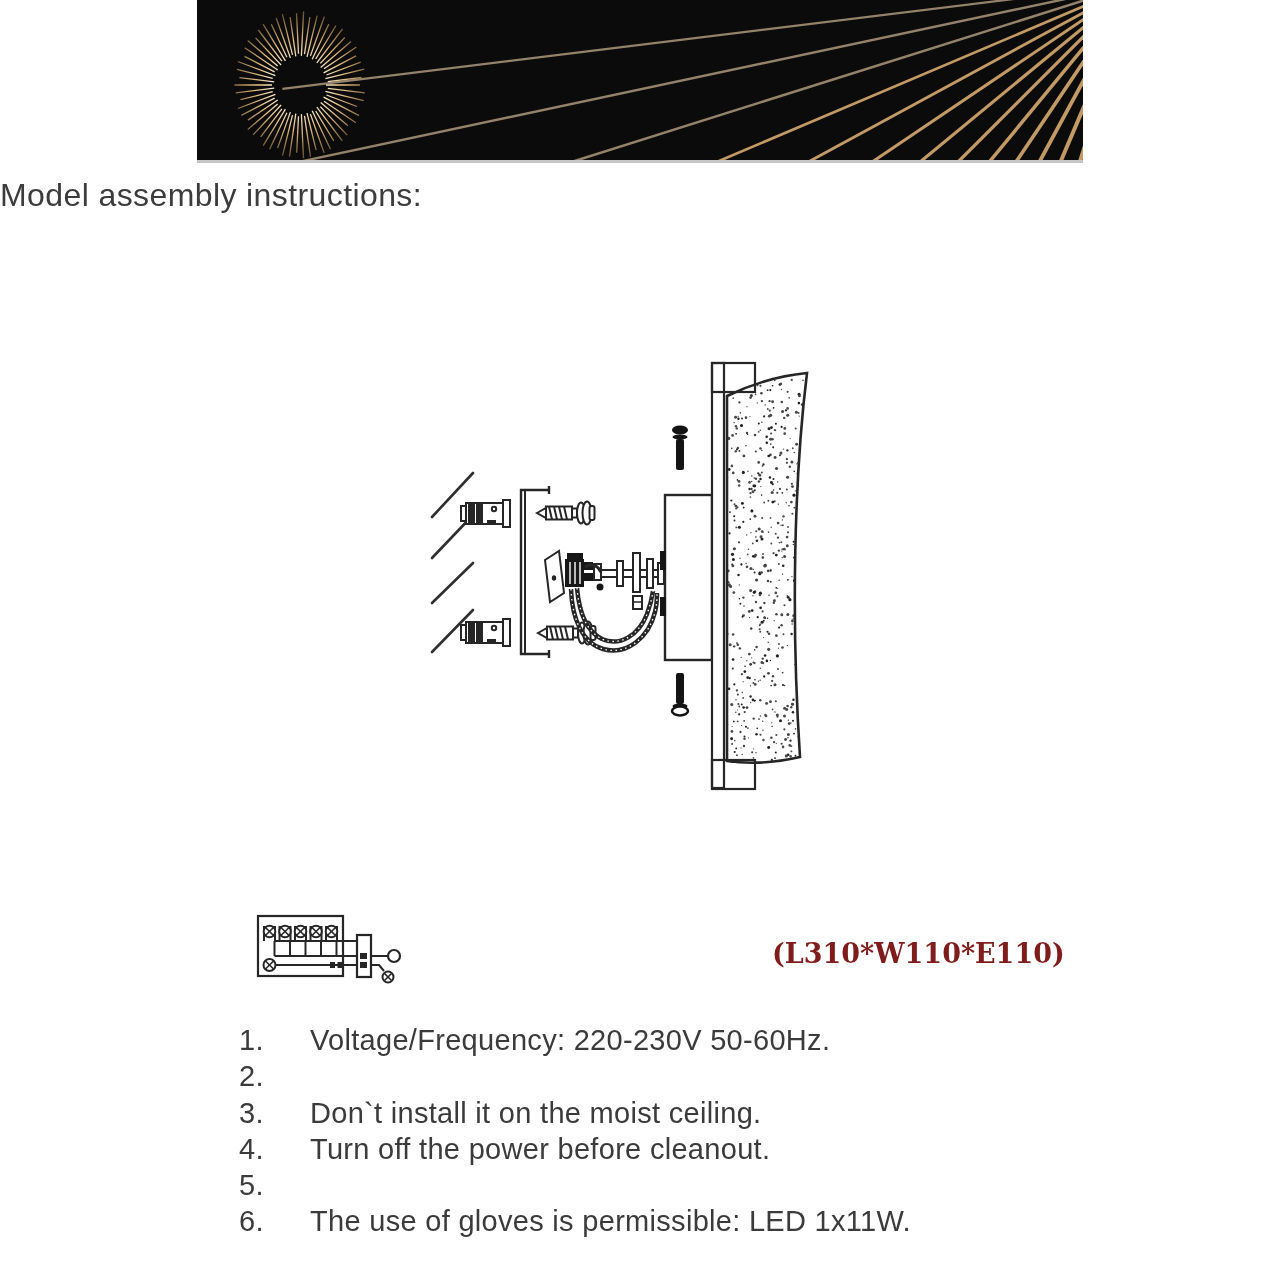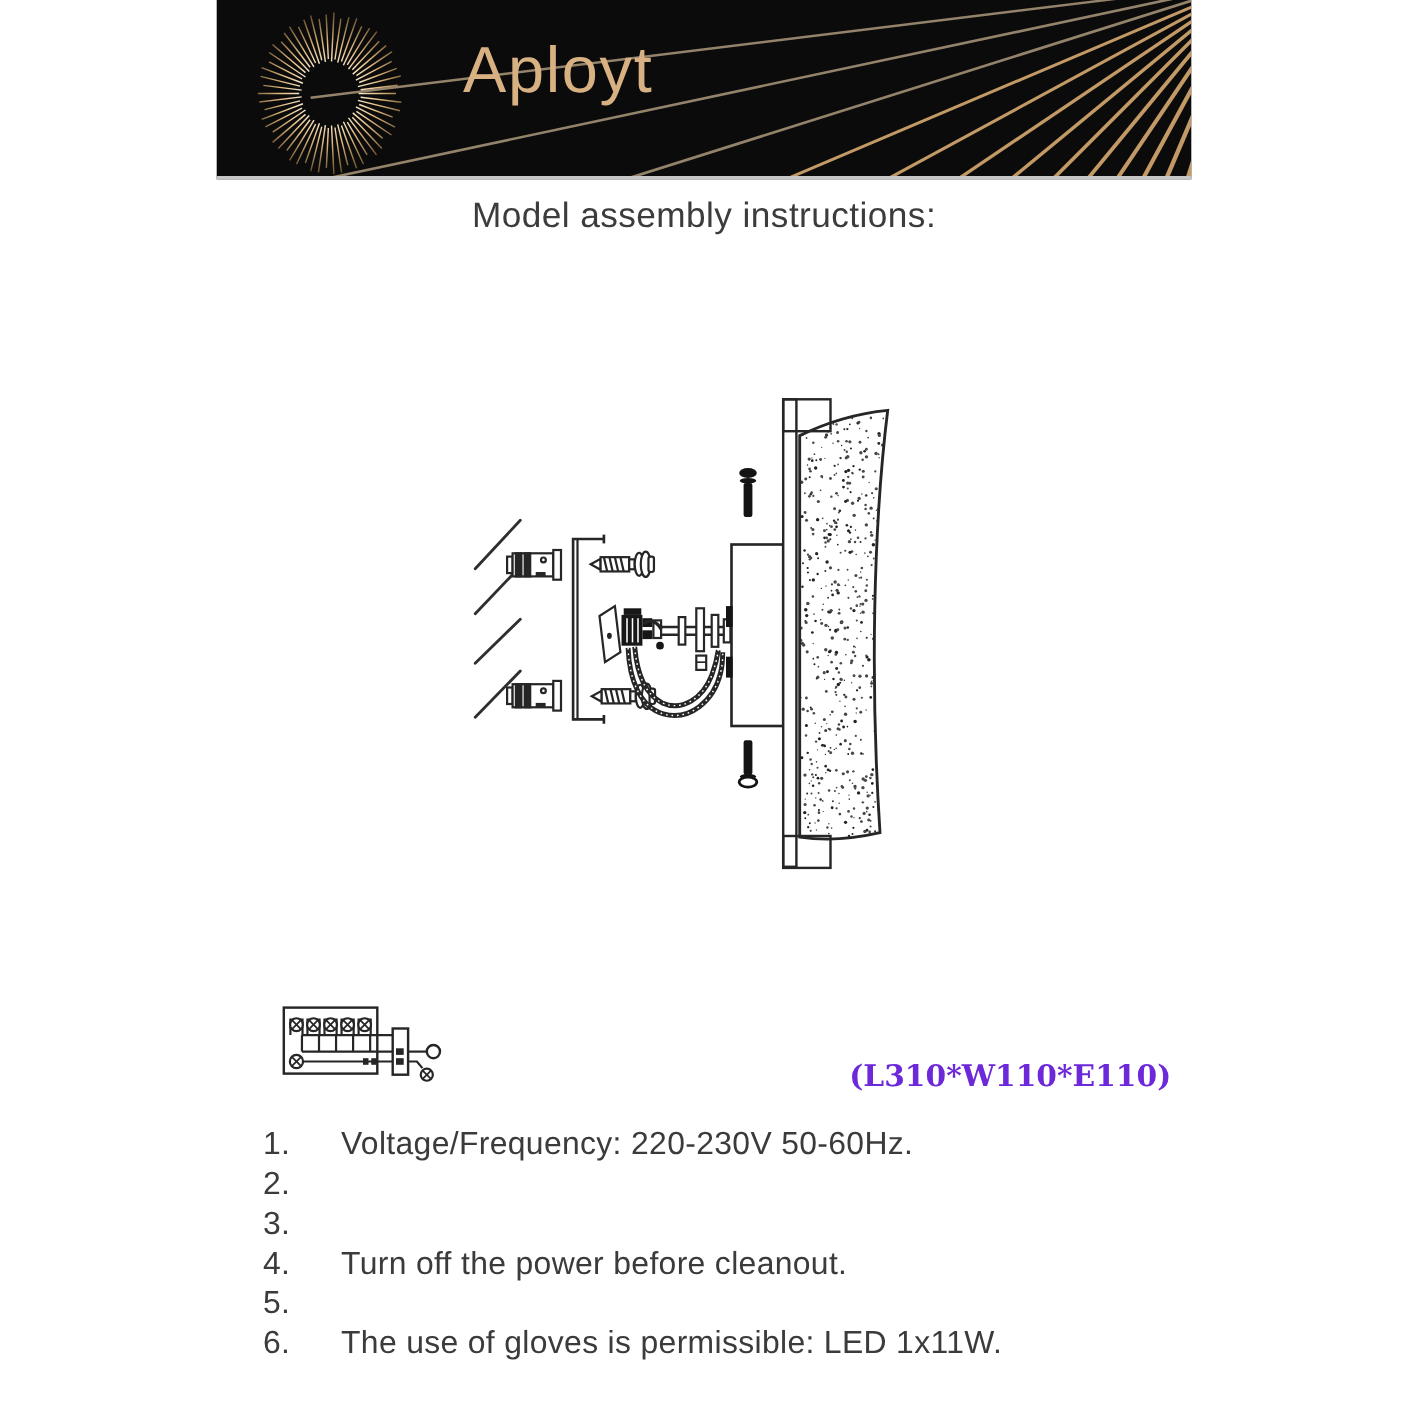--- a/index.html
+++ b/index.html
@@ -7,29 +7,29 @@
        font-family:"Liberation Sans", sans-serif;}
 
   
   .banner{position:absolute;left:197px;top:0;width:886px;height:160px;
           background:#0b0b0b;overflow:hidden;border-bottom:3px solid #c6c6c6;}
   .banner svg{position:absolute;left:0;top:0;width:886px;height:160px;}
   .brand{position:absolute;left:224px;top:30px;font-size:59px;font-weight:400;
          letter-spacing:1.5px;color:#d8b183;}
 
   
-  .title-block{position:absolute;left:0;top:176px;width:1280px;text-align:center;
+  .title-block{position:absolute;left:0;top:176px;width:1280px;
                font-size:32px;line-height:39px;color:#3c3c3c;letter-spacing:.4px;}
 
   
   .diagram{position:absolute;left:0;top:0;width:1280px;height:1280px;pointer-events:none;}
 
   
-  .dims{position:absolute;left:772px;top:963px;width:276px;text-align:center;
-        font-family:"DejaVu Serif", serif;font-weight:700;font-size:27px;color:#6d28d9;}
+  .dims{position:absolute;left:772px;top:938px;width:276px;text-align:center;
+        font-family:"DejaVu Serif", serif;font-weight:700;font-size:27px;color:#7f1d1d;}
 
   
   .instructions{position:absolute;left:239px;top:1022px;width:830px;margin:0;padding:0;
                 list-style:none;font-size:29px;line-height:36.3px;color:#3b3b3b;
                 letter-spacing:.3px;}
   .ins-row{display:flex;}
   .ins-row .num{width:71px;flex:0 0 71px;}
 </style>
 </head>
 <body>
@@ -115,21 +115,20 @@
           <line x1="939" y1="-16" x2="226.0" y2="464.9" stroke="#cda26a" stroke-width="3.00" stroke-opacity="0.95"></line>
           <line x1="939" y1="-16" x2="275.4" y2="531.0" stroke="#cda26a" stroke-width="3.16" stroke-opacity="0.95"></line>
           <line x1="939" y1="-16" x2="330.9" y2="592.1" stroke="#cda26a" stroke-width="3.32" stroke-opacity="0.95"></line>
           <line x1="939" y1="-16" x2="392.0" y2="647.6" stroke="#cda26a" stroke-width="3.48" stroke-opacity="0.95"></line>
           <line x1="939" y1="-16" x2="458.1" y2="697.0" stroke="#cda26a" stroke-width="3.64" stroke-opacity="0.95"></line>
           <line x1="939" y1="-16" x2="528.6" y2="739.8" stroke="#cda26a" stroke-width="3.80" stroke-opacity="0.95"></line>
           <line x1="939" y1="-16" x2="603.0" y2="775.6" stroke="#cda26a" stroke-width="3.96" stroke-opacity="0.95"></line>
           <line x1="939" y1="-16" x2="680.4" y2="804.2" stroke="#cda26a" stroke-width="4.12" stroke-opacity="0.95"></line>
         </g>
     </svg>
-    <span class="brand">Aployt</span>
   </header>
 
   <div class="title-block">
     <div>Model assembly instructions:</div>
   </div>
 
   <svg class="diagram" viewBox="0 0 1280 1280">
     <defs>
       <g id="anchorShape" stroke="#262626" stroke-width="2" fill="#fff">
         <rect x="0" y="6" width="5" height="15"></rect>
@@ -877,20 +876,21 @@
   <ol class="instructions">
     <li class="ins-row">
       <span class="num">1.</span>
       <span class="txt">Voltage/Frequency: 220-230V 50-60Hz.</span>
     </li>
     <li class="ins-row">
       <span class="num">2.</span>
     </li>
     <li class="ins-row">
       <span class="num">3.</span>
+      <span class="txt">Don`t install it on the moist ceiling.</span>
     </li>
     <li class="ins-row">
       <span class="num">4.</span>
       <span class="txt">Turn off the power before cleanout.</span>
     </li>
     <li class="ins-row">
       <span class="num">5.</span>
     </li>
     <li class="ins-row">
       <span class="num">6.</span>

